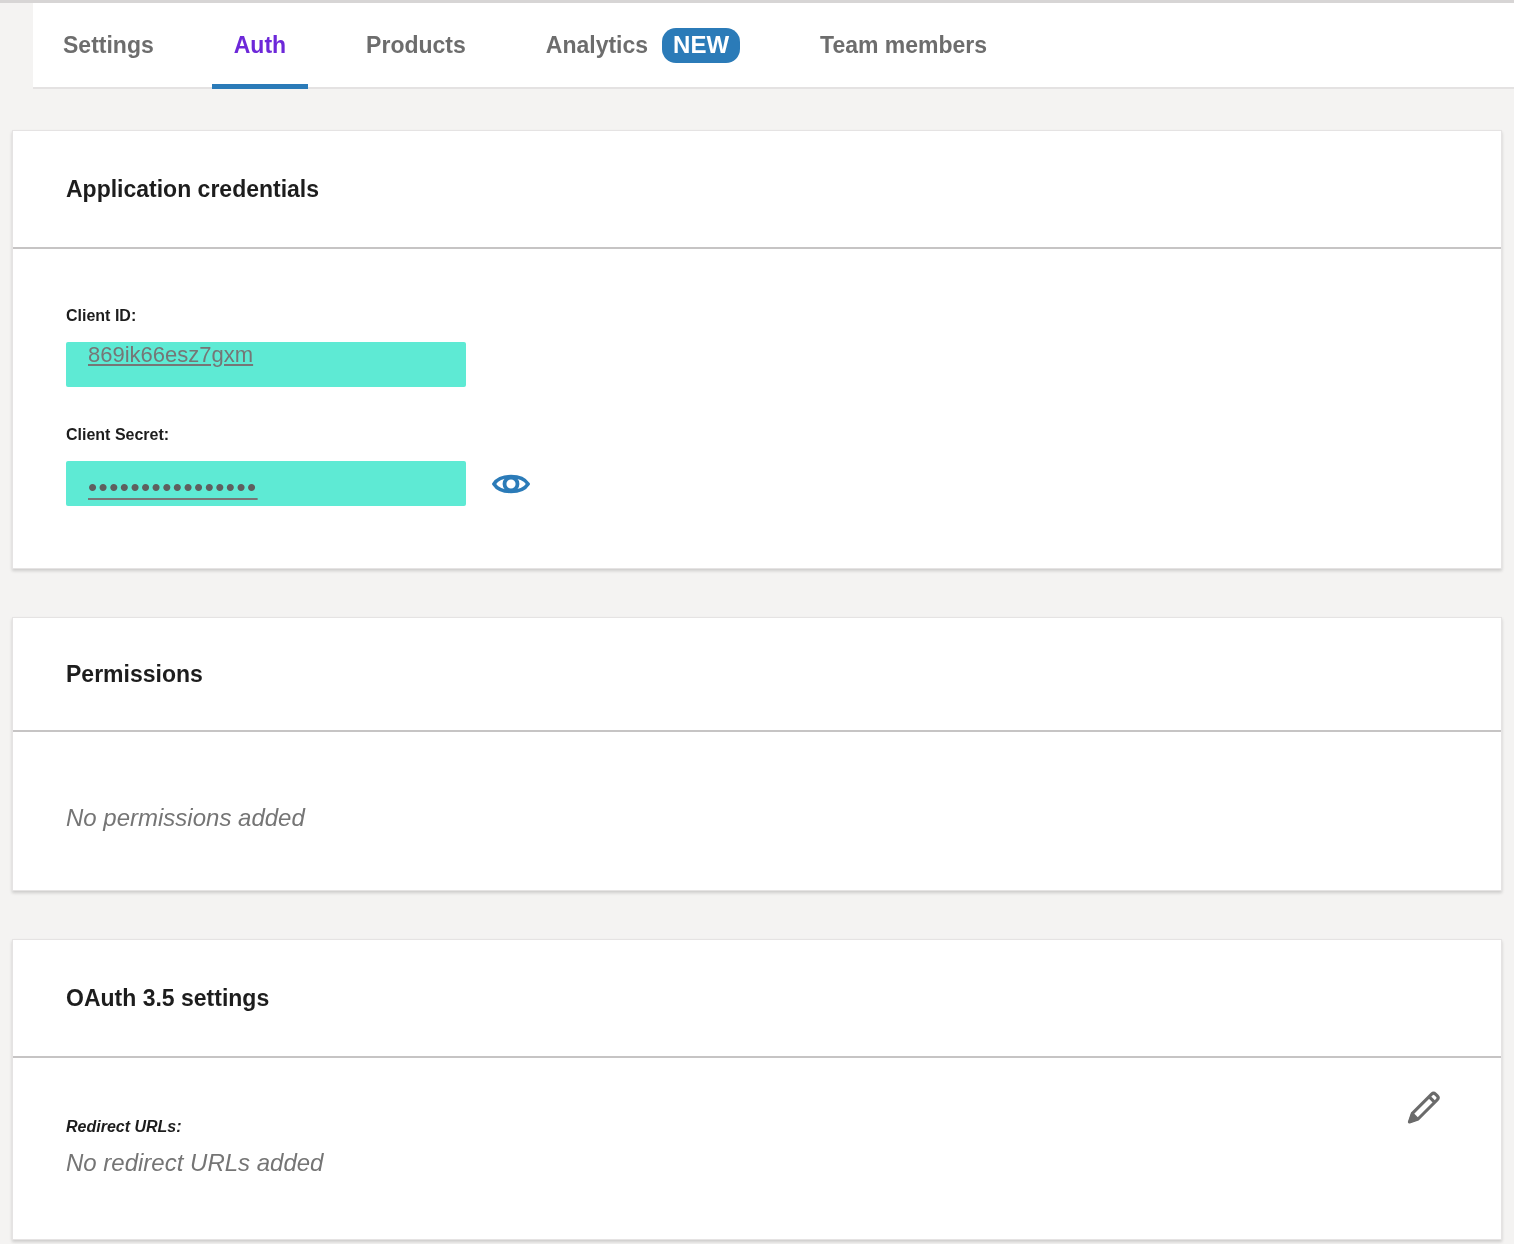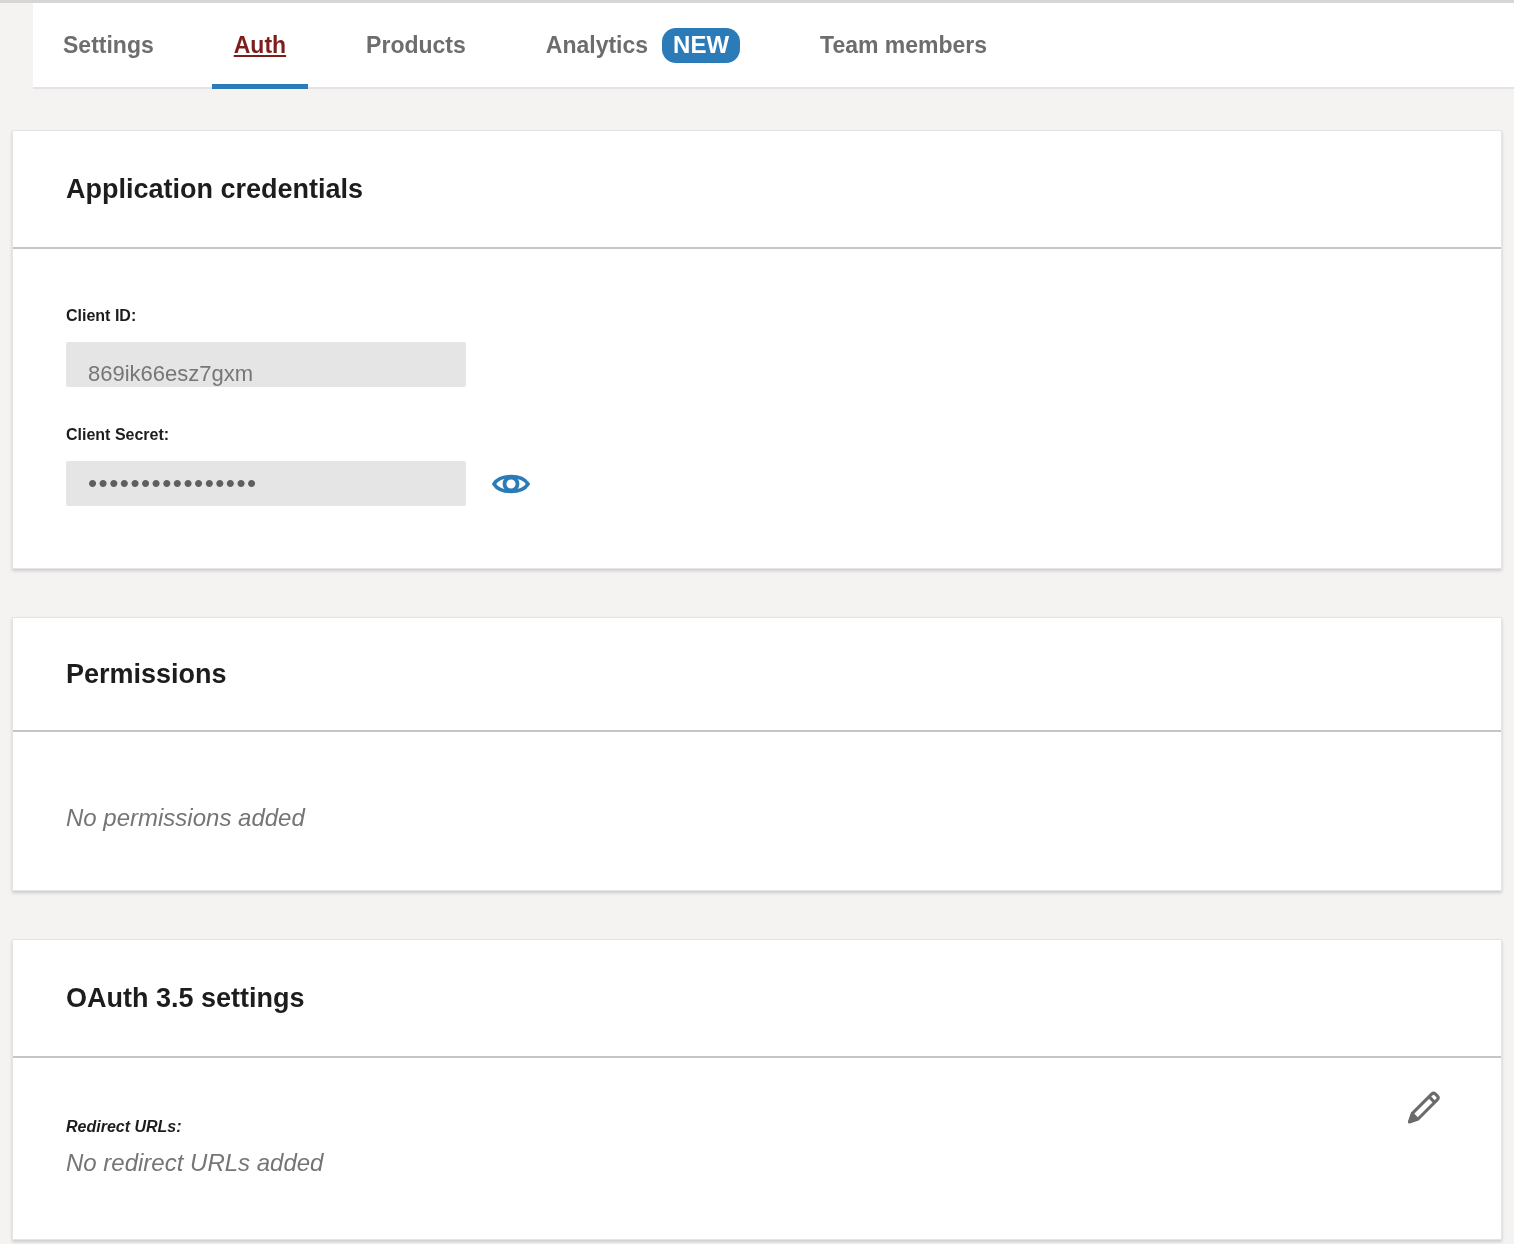--- a/index.html
+++ b/index.html
@@ -26,21 +26,21 @@
     display: flex;
     align-items: center;
     gap: 14px;
     font-size: 23px;
     font-weight: bold;
     color: #6d6d6d;
     position: relative;
     cursor: pointer;
     white-space: nowrap;
   }
-  .tab.active { color: #7f1d1d; text-decoration: underline; }
+  .tab.active { color: #6d28d9; }
   .tab.active::after {
     content: "";
     position: absolute;
     left: -22px;
     right: -22px;
     bottom: -2px;
     height: 5px;
     background: #2b7bb8;
   }
   .badge {
@@ -55,42 +55,43 @@
 
   
   .page { padding: 41px 12px 0; }
   .card {
     background: #ffffff;
     border: 1px solid #e5e3e3;
     box-shadow: 0 2px 3px rgba(0,0,0,0.16);
     margin-bottom: 48px;
   }
   .card-header { padding: 44px 53px; }
-  .card-title { font-size: 27px; font-weight: bold; line-height: 28px; color: #1d1d1d; }
+  .card-title { font-size: 23px; font-weight: bold; line-height: 28px; color: #1d1d1d; }
   .card-divider { border: none; border-top: 2px solid #c6c4c4; height: 0; }
   .card-body { padding: 53px 53px 62px; }
 
   .field-label {
     font-size: 16px;
     font-weight: bold;
     line-height: 28px;
     margin-bottom: 12px;
   }
   .field-label.second { margin-top: 34px; }
   .text-field {
     width: 400px;
     height: 45px;
-    background: #e5e5e5;
+    background: #5eead4;
     border-radius: 2px;
     display: flex;
-    align-items: flex-end;
+    align-items: flex-start;
     padding: 0 22px;
     font-size: 22px;
     color: #767676;
     overflow: hidden;
+    text-decoration: underline;
   }
   .secret-row { display: flex; align-items: center; }
   .dots {
     font-size: 26px;
     letter-spacing: 1.5px;
     color: #5f5f5f;
     line-height: 45px;
     padding-top: 4px;
   }
   .icon-btn {

